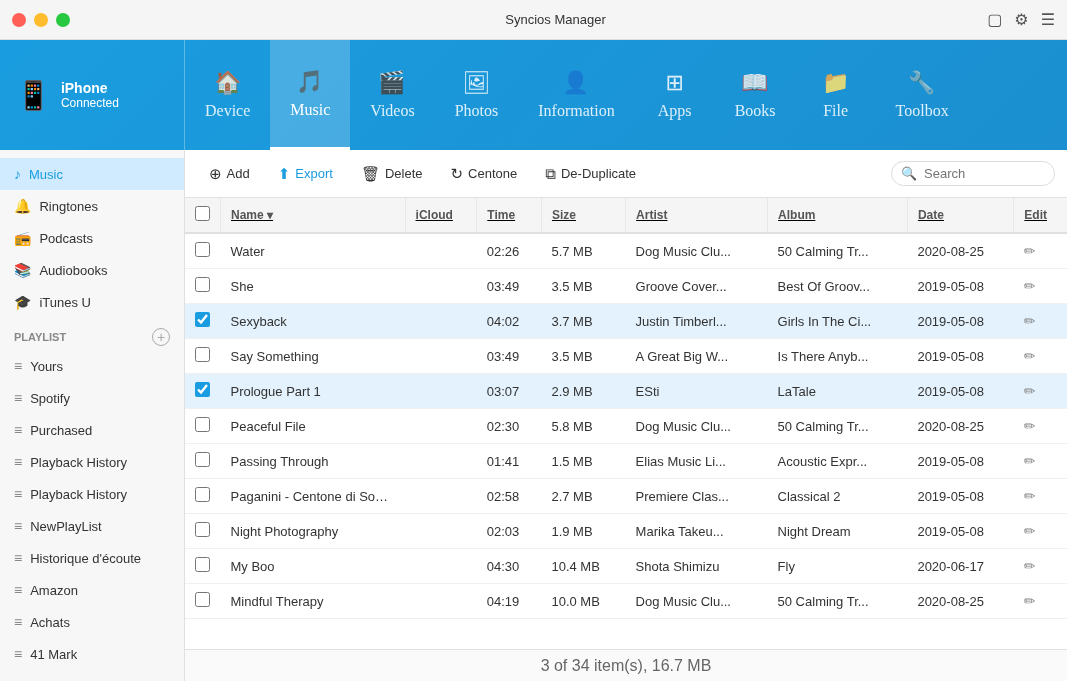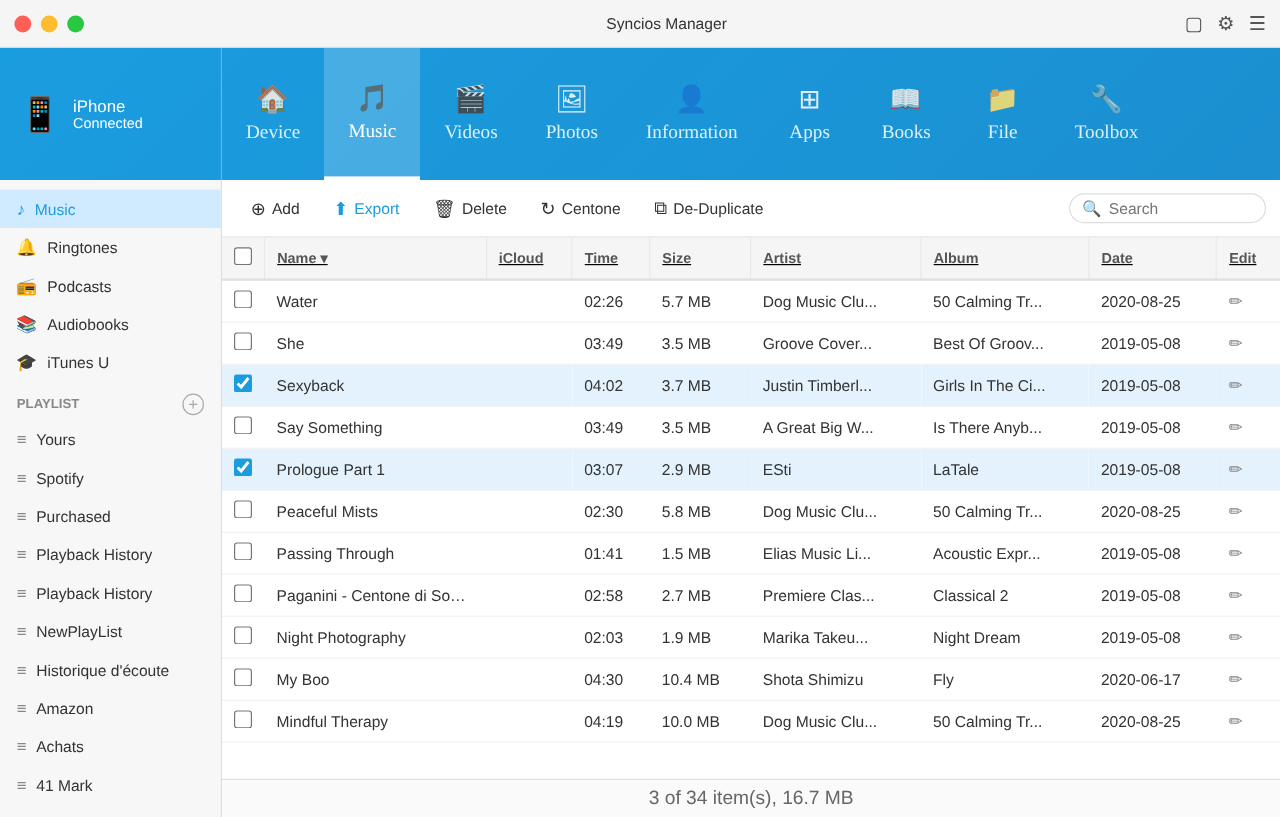--- a/index.html
+++ b/index.html
@@ -14,21 +14,21 @@
     .tb-green { background: #28c840; }
     .titlebar-title { font-size: 13px; color: #333; font-weight: 500; }
     .titlebar-icons { position: absolute; right: 12px; display: flex; gap: 12px; }
     .titlebar-icon { font-size: 16px; color: #555; cursor: pointer; }
 
     
     .header { height: 110px; background: linear-gradient(135deg, #1a9de0, #1b8fd0); display: flex; align-items: stretch; }
     .device-info { width: 185px; min-width: 185px; display: flex; align-items: center; gap: 10px; padding: 0 16px; border-right: 1px solid rgba(255,255,255,0.3); }
     .device-icon { font-size: 28px; color: white; }
     .device-text { color: white; }
-    .device-name { font-size: 14px; font-weight: normal; }
+    .device-name { font-size: 14px; font-weight: bold; }
     .device-status { font-size: 12px; }
     .nav-tabs { display: flex; align-items: stretch; flex: 1; }
     .nav-tab { display: flex; flex-direction: column; align-items: center; justify-content: center; gap: 6px; padding: 0 20px; cursor: pointer; color: rgba(255,255,255,0.85); min-width: 80px; transition: background 0.2s; }
     .nav-tab.active { background: rgba(255,255,255,0.2); color: white; border-bottom: 3px solid white; }
     .nav-tab-icon { font-size: 22px; }
     .nav-tab-label { font-size: 16px; font-family: Liberation Serif, serif; }
 
     
     .main { display: flex; height: 531px; background: white; }
 
@@ -315,21 +315,21 @@
     <td>2.9 MB</td>
     <td>ESti</td>
     <td>LaTale</td>
     <td>2019-05-08</td>
     <td><span class="edit-icon">✏</span></td>
   </tr>
             <tr>
     <td class="checkbox-cell">
       <input type="checkbox" class="checkbox" style="">
     </td>
-    <td>Peaceful Mists</td>
+    <td>Peaceful File</td>
     <td></td>
     <td>02:30</td>
     <td>5.8 MB</td>
     <td>Dog Music Clu...</td>
     <td>50 Calming Tr...</td>
     <td>2020-08-25</td>
     <td><span class="edit-icon">✏</span></td>
   </tr>
             <tr>
     <td class="checkbox-cell">

